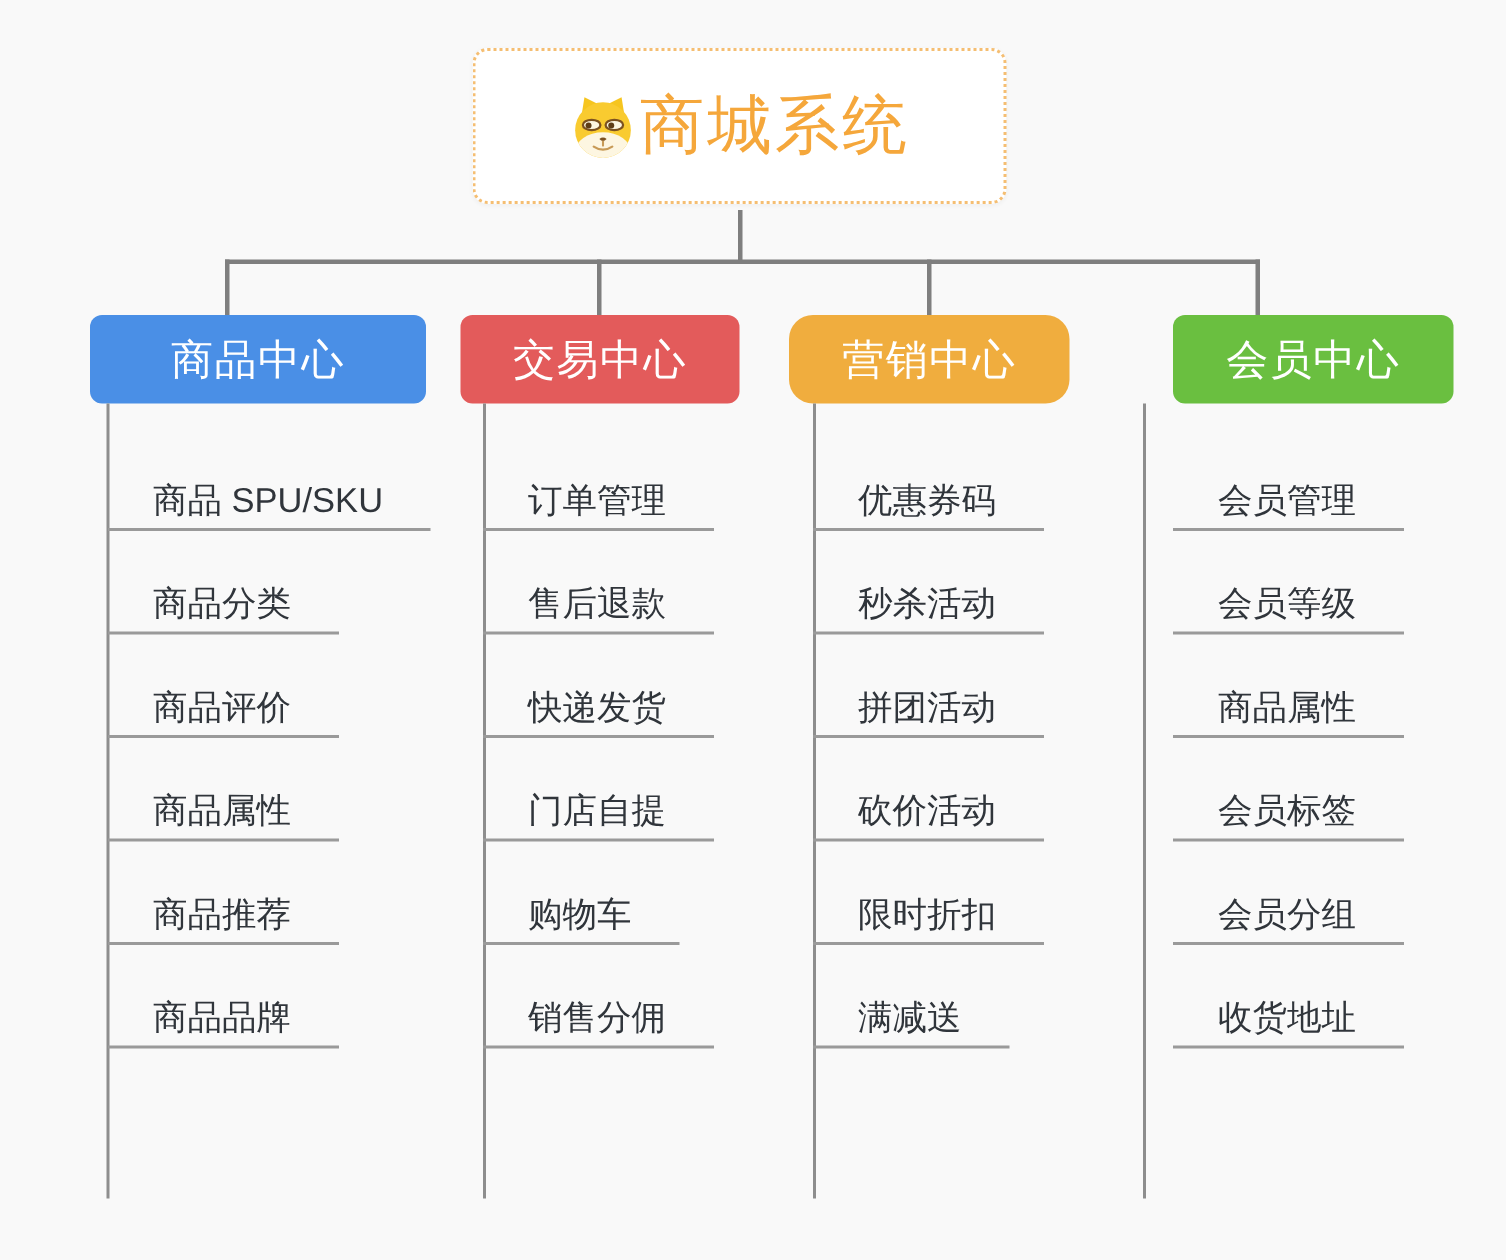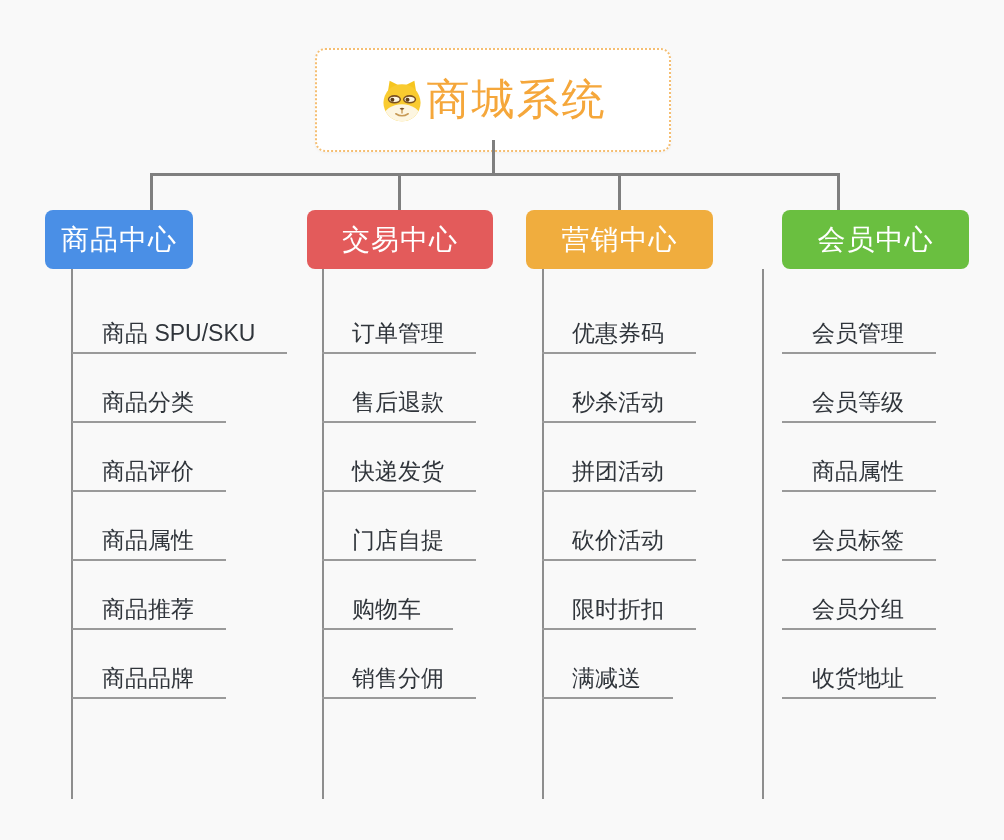--- a/index.html
+++ b/index.html
@@ -2,41 +2,41 @@
 <html><head>
 <meta charset="utf-8">
 <style>
   * { margin:0; padding:0; box-sizing:border-box; }
   html,body { width:1004px; height:840px; }
   body { font-family:"Liberation Sans","DejaVu Sans",sans-serif; }
   .canvas { position:relative; width:1004px; height:840px; background:#F9F9F9; overflow:hidden; }
 
   
   .root-node {
-    position:absolute; left:315px; top:48px; width:356px; height:104px;
+    position:absolute; left:315px; top:32px; width:356px; height:104px;
     background:#FFFFFF; border:2px dotted #F5BE72; border-radius:10px;
     display:flex; align-items:center; justify-content:center; gap:3px;
     box-shadow:0 1px 3px rgba(0,0,0,0.04);
   }
   .root-label { font-size:43px; color:#F5A73B; letter-spacing:2px; }
 
   
   .line { position:absolute; background:#7F7F7F; }
   .stub  { left:492px; top:140px; width:3px; height:34px; }
   .bus   { left:150px; top:173px; width:690px; height:3px; }
   .drop  { top:173px; width:3px; height:38px; }
   .drop-1 { left:150px; } .drop-2 { left:398px; } .drop-3 { left:618px; } .drop-4 { left:837px; }
 
   
   .branch {
     position:absolute; top:210px; height:59px; border-radius:8px;
     display:flex; align-items:center; justify-content:center;
     color:#FFFFFF; font-size:28px; letter-spacing:1px; cursor:default;
   }
-  .branch-1 { left:45px;  width:148px;font-family:Liberation Serif, serif; }
+  .branch-1 { left:60px;  width:224px;font-family:Liberation Serif, serif; }
   .branch-2 { left:307px; width:186px;text-align:center; }
   .branch-3 { left:526px; width:187px; }
   .branch-4 { left:782px; width:187px; }
 
   
   .spine { position:absolute; top:269px; width:2px; height:530px; background:#8E8E8E; }
   .spine-1 { left:71px; } .spine-2 { left:322px; } .spine-3 { left:542px; } .spine-4 { left:762px; }
 
   
   .leafcol {
@@ -78,21 +78,21 @@
 
   <div class="line stub"></div>
   <div class="line bus"></div>
   <div class="line drop drop-1"></div>
   <div class="line drop drop-2"></div>
   <div class="line drop drop-3"></div>
   <div class="line drop drop-4"></div>
 
   <div class="branch branch-1" style="background-color: rgb(74, 143, 230);">商品中心</div>
   <div class="branch branch-2" style="background-color: rgb(227, 91, 91);">交易中心</div>
-  <div class="branch branch-3" style="background-color: rgb(240, 173, 62);">营销中心</div>
+  <div class="branch branch-3" style="background-color: rgb(240, 173, 62); border-radius: 16px;">营销中心</div>
   <div class="branch branch-4" style="background-color: rgb(106, 191, 64);">会员中心</div>
 
   <div class="spine spine-1"></div>
   <div class="spine spine-2"></div>
   <div class="spine spine-3"></div>
   <div class="spine spine-4"></div>
 
   <div class="leafcol leafcol-1">
     <div class="leaf">商品 SPU/SKU</div>
     <div class="leaf">商品分类</div>

